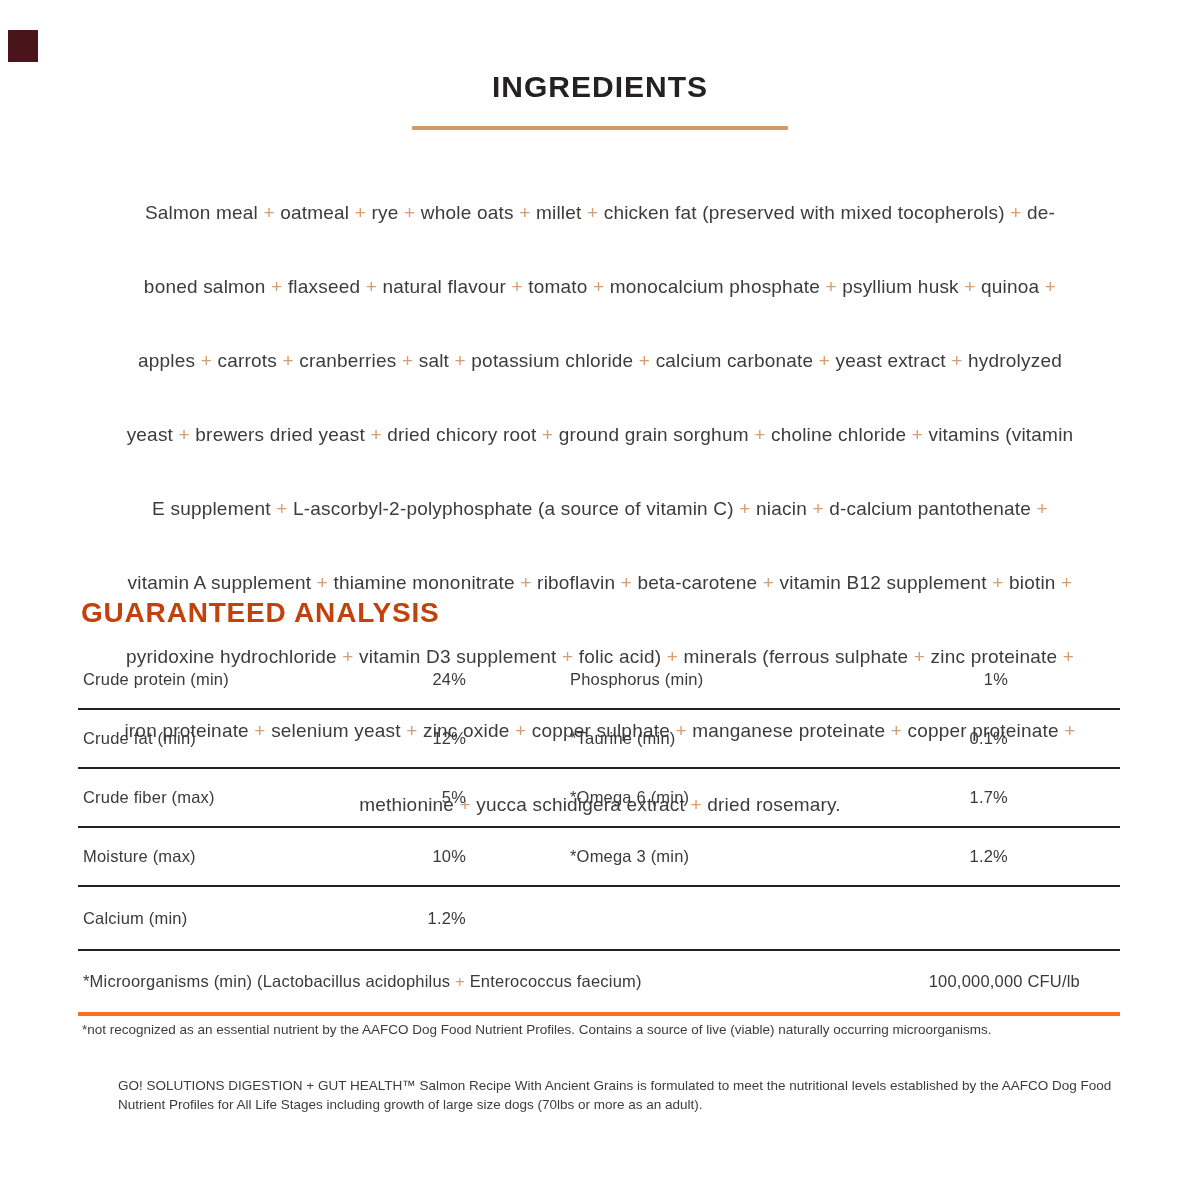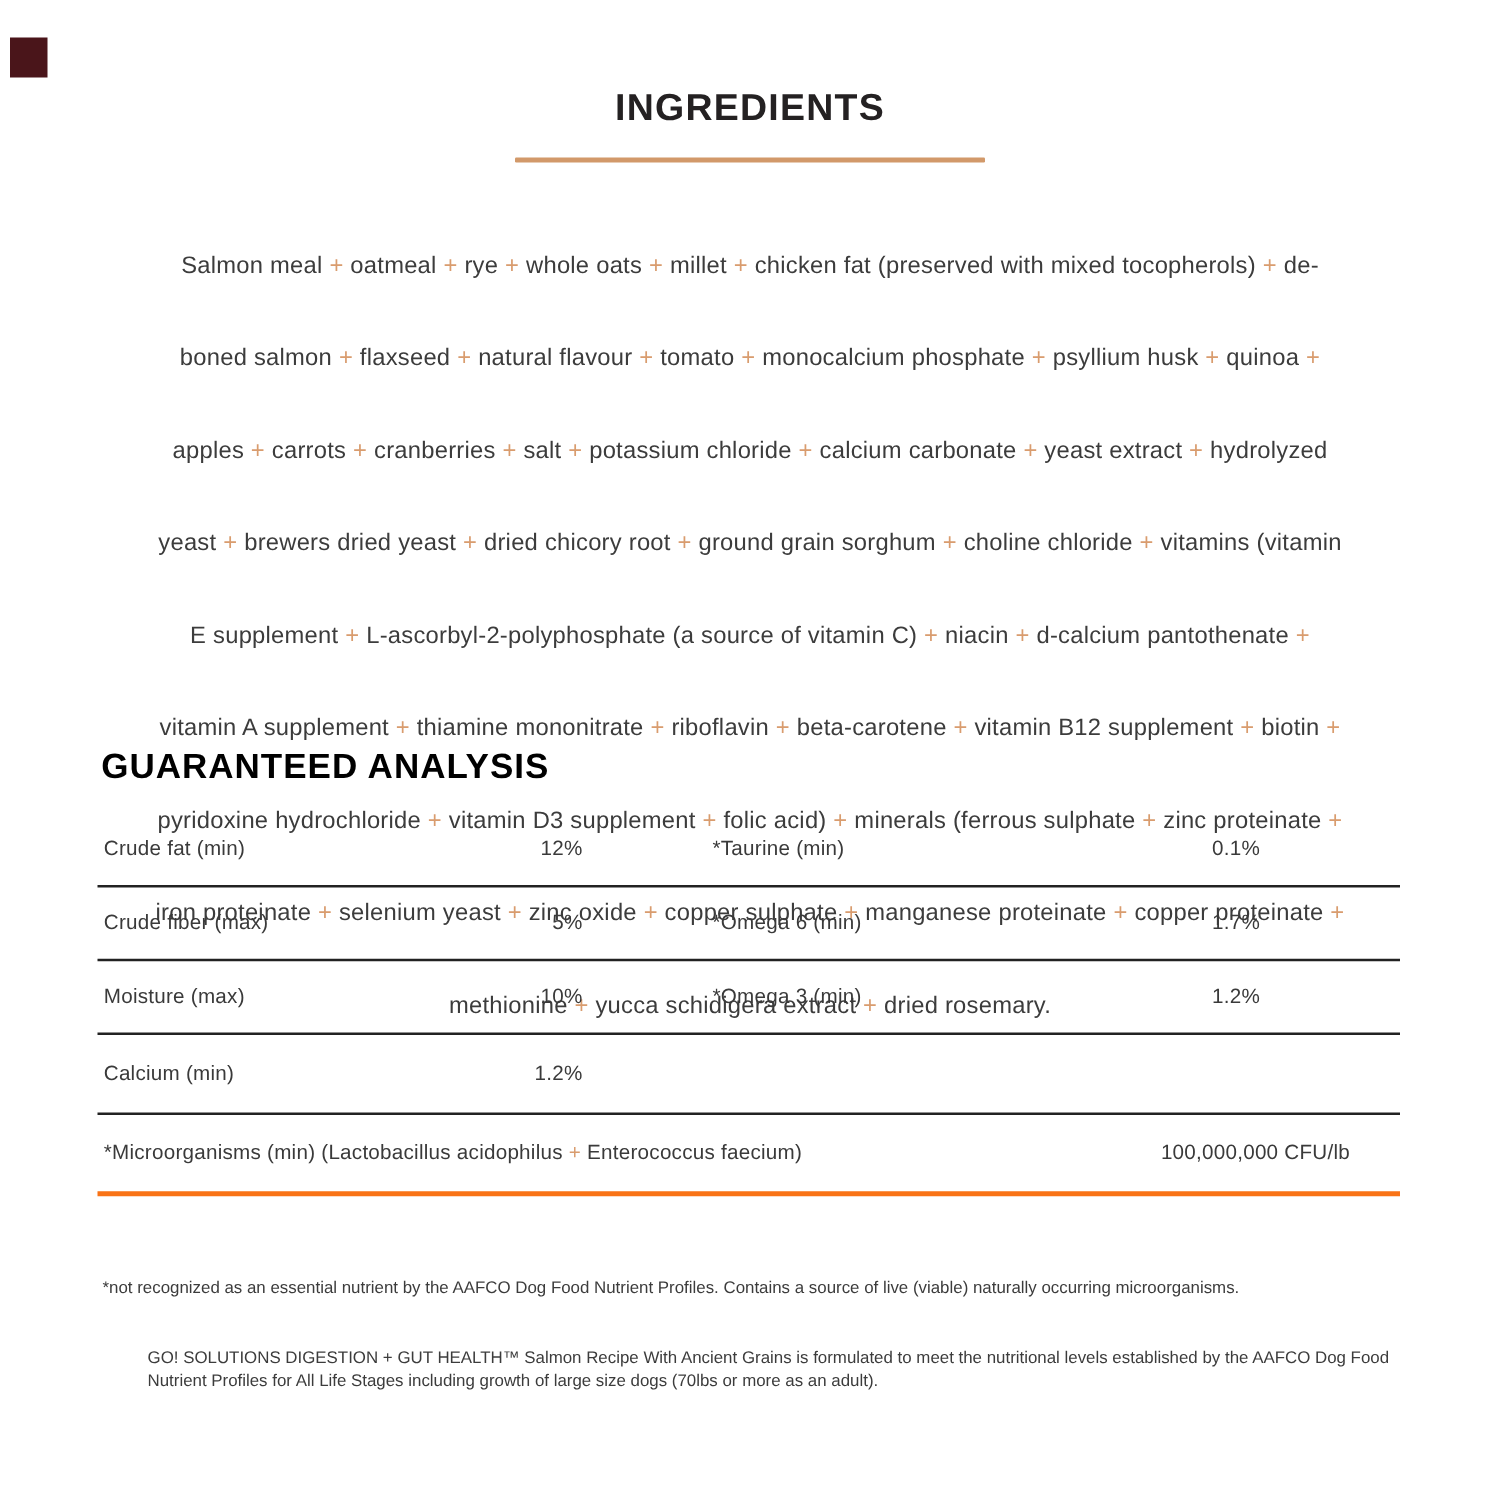--- a/index.html
+++ b/index.html
@@ -28,21 +28,21 @@
   .ingredients{
     position:absolute;top:154px;left:80px;width:1040px;
     font-size:19px;line-height:30px;letter-spacing:0.2px;
     text-align:center;color:#3c3c3c;
   }
   .ing-line{white-space:nowrap;margin-top:44px;}
   .plus{color:#d99c6e;}
   .ga-heading{
     position:absolute;top:597px;left:81px;
     font-size:28px;font-weight:bold;letter-spacing:0.8px;
-    color:#000000;
+    color:#c2410c;
   }
   .ga-table{
     position:absolute;top:651px;left:78px;width:1042px;
     font-size:16.5px;letter-spacing:0.2px;color:#3a3a3a;
   }
   .ga-row{
     display:grid;
     grid-template-columns:290px 98px 429px 113px 1fr;
     align-items:center;
     height:57px;
@@ -85,20 +85,26 @@
     <div class="ing-line">vitamin A supplement<span class="plus"> +</span> thiamine mononitrate<span class="plus"> +</span> riboflavin<span class="plus"> +</span> beta-carotene<span class="plus"> +</span> vitamin B12 supplement<span class="plus"> +</span> biotin<span class="plus"> +</span></div>
     <div class="ing-line">pyridoxine hydrochloride<span class="plus"> +</span> vitamin D3 supplement<span class="plus"> +</span> folic acid)<span class="plus"> +</span> minerals (ferrous sulphate<span class="plus"> +</span> zinc proteinate<span class="plus"> +</span></div>
     <div class="ing-line">iron proteinate<span class="plus"> +</span> selenium yeast<span class="plus"> +</span> zinc oxide<span class="plus"> +</span> copper sulphate<span class="plus"> +</span> manganese proteinate<span class="plus"> +</span> copper proteinate<span class="plus"> +</span></div>
     <div class="ing-line">methionine<span class="plus"> +</span> yucca schidigera extract<span class="plus"> +</span> dried rosemary.</div>
   </div>
 
 <div class="ga-heading">GUARANTEED ANALYSIS</div>
 
 <div class="ga-table">
 
+  <div class="ga-row">
+      <div class="ga-label">Crude protein (min)</div>
+      <div class="ga-value">24%</div>
+      <div class="ga-label ga-label2">Phosphorus (min)</div>
+      <div class="ga-value">1%</div>
+    </div>
     <div class="ga-row">
       <div class="ga-label">Crude fat (min)</div>
       <div class="ga-value">12%</div>
       <div class="ga-label ga-label2">*Taurine (min)</div>
       <div class="ga-value">0.1%</div>
     </div>
     <div class="ga-row">
       <div class="ga-label">Crude fiber (max)</div>
       <div class="ga-value">5%</div>
       <div class="ga-label ga-label2">*Omega 6 (min)</div>

